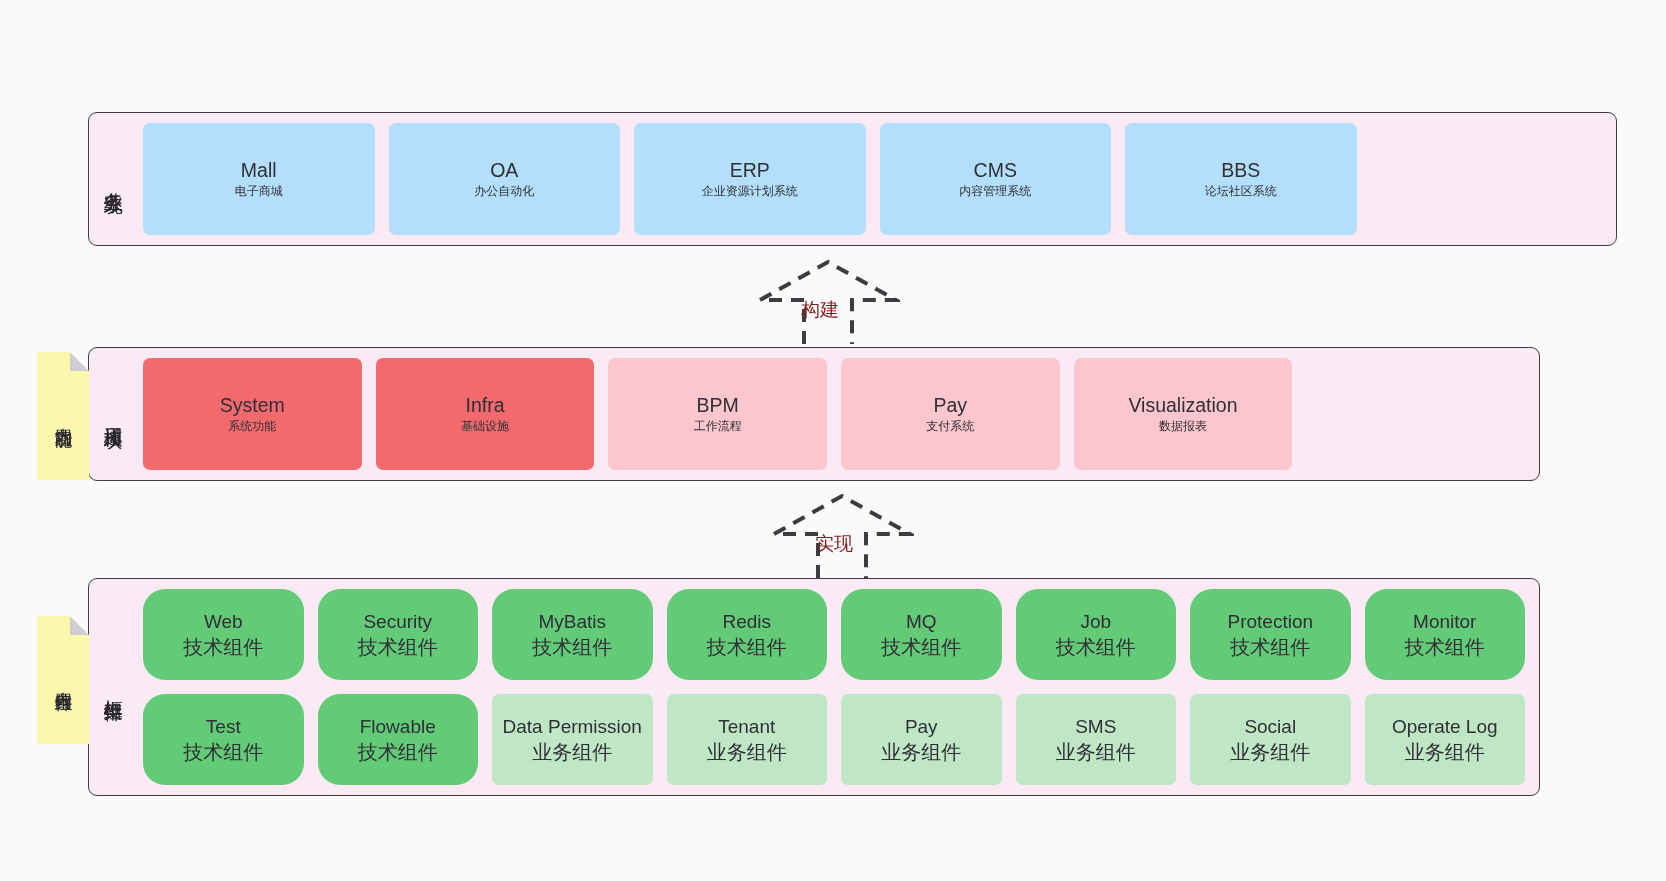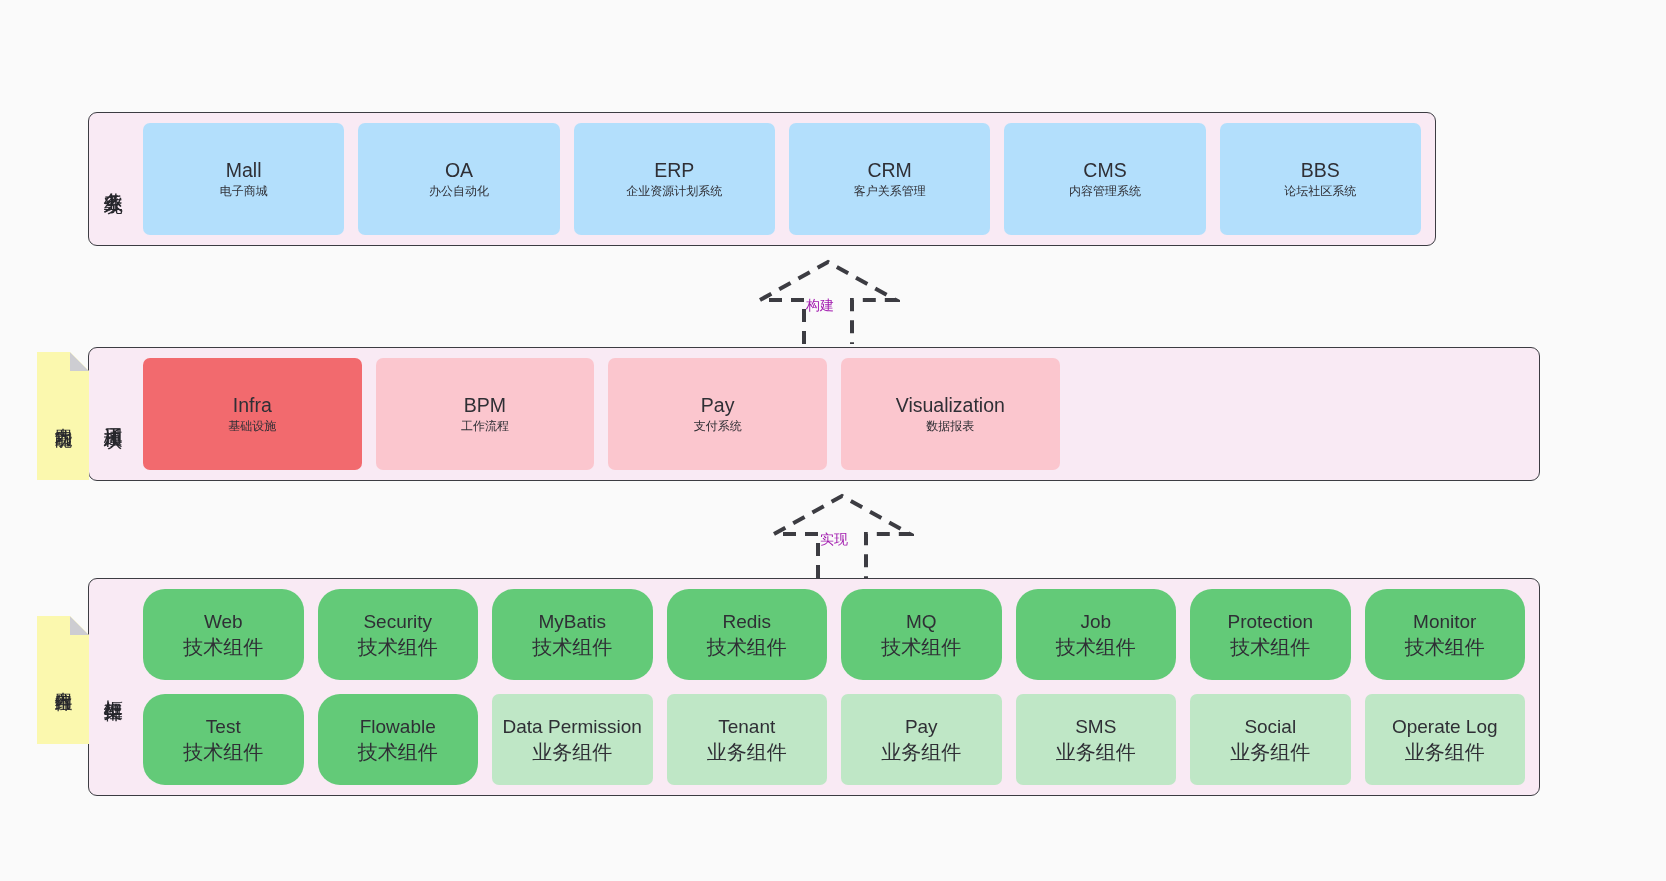--- a/index.html
+++ b/index.html
@@ -66,21 +66,21 @@
 
   
   .c-blue      { background: #b3dffc; }
   .c-red       { background: #f26a6e; }
   .c-pink      { background: #fbc6ce; }
   .c-green     { background: #63ca78; border-radius: 22px; }
   .c-lgreen    { background: #bfe7c6; }
 
   
   #layer-business {
-    left: 88px;  top: 112px;  width: 1348px; height: 134px;
+    left: 88px;  top: 112px;  width: 1529px; height: 134px;
   }
   #layer-business .cells {
     grid-template-columns: repeat(6, 1fr);
   }
 
   #layer-modules {
     left: 88px;  top: 347px;  width: 1452px; height: 134px;
   }
   #layer-modules .cells {
     grid-template-columns: repeat(6, 1fr);
@@ -127,22 +127,22 @@
 
   
   .arrow {
     position: absolute;
     z-index: 2;
   }
   .arrow .lbl {
     position: absolute;
     left: 0; right: 16px;
     text-align: center;
-    font-size: 14px;
-    color: #a21caf;
+    font-size: 19px;
+    color: #7f1d1d;
     white-space: nowrap;
   }
   #arrow-build   { left: 756px; top: 258px; width: 144px; height: 86px; }
   #arrow-build .lbl  { top: 39px; }
   #arrow-impl    { left: 770px; top: 492px; width: 144px; height: 86px; }
   #arrow-impl .lbl   { top: 39px; }
 </style>
 </head>
 <body>
 
@@ -155,24 +155,20 @@
     </div>
     <div class="cell c-blue">
       <span class="en">OA</span>
       <span class="cn">办公自动化</span>
     </div>
     <div class="cell c-blue">
       <span class="en">ERP</span>
       <span class="cn">企业资源计划系统</span>
     </div>
     <div class="cell c-blue">
-      <span class="en">CRM</span>
-      <span class="cn">客户关系管理</span>
-    </div>
-    <div class="cell c-blue">
       <span class="en">CMS</span>
       <span class="cn">内容管理系统</span>
     </div>
     <div class="cell c-blue">
       <span class="en">BBS</span>
       <span class="cn">论坛社区系统</span>
     </div>
   </div>
 </div>
 
@@ -184,20 +180,24 @@
 </div>
 
 <div class="note" id="note-functions">
   <span>内置功能</span>
   <span class="fold"></span>
 </div>
 <div class="layer" id="layer-modules">
   <div class="layer-title">通用模块</div>
   <div class="cells">
     <div class="cell c-red">
+      <span class="en">System</span>
+      <span class="cn">系统功能</span>
+    </div>
+    <div class="cell c-red">
       <span class="en">Infra</span>
       <span class="cn">基础设施</span>
     </div>
     <div class="cell c-pink">
       <span class="en">BPM</span>
       <span class="cn">工作流程</span>
     </div>
     <div class="cell c-pink">
       <span class="en">Pay</span>
       <span class="cn">支付系统</span>

